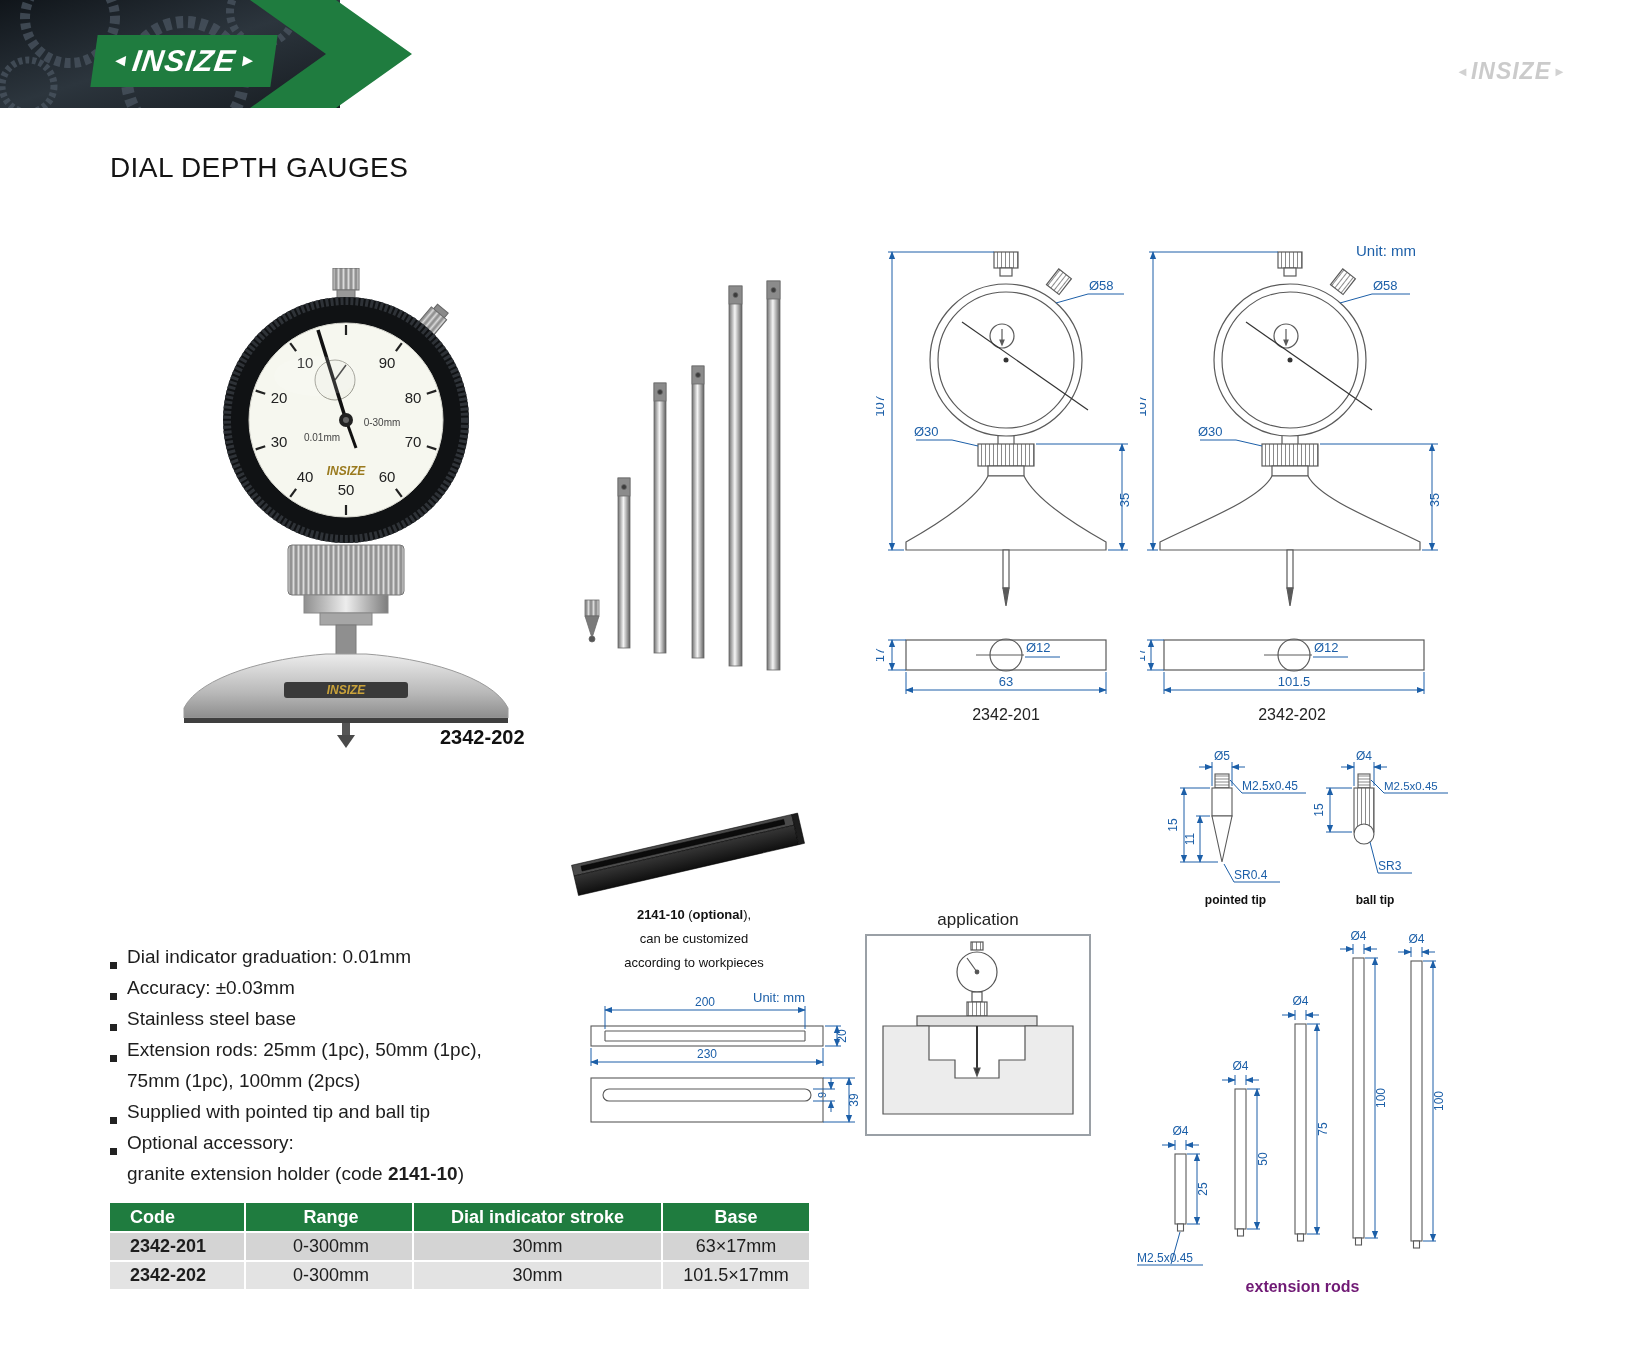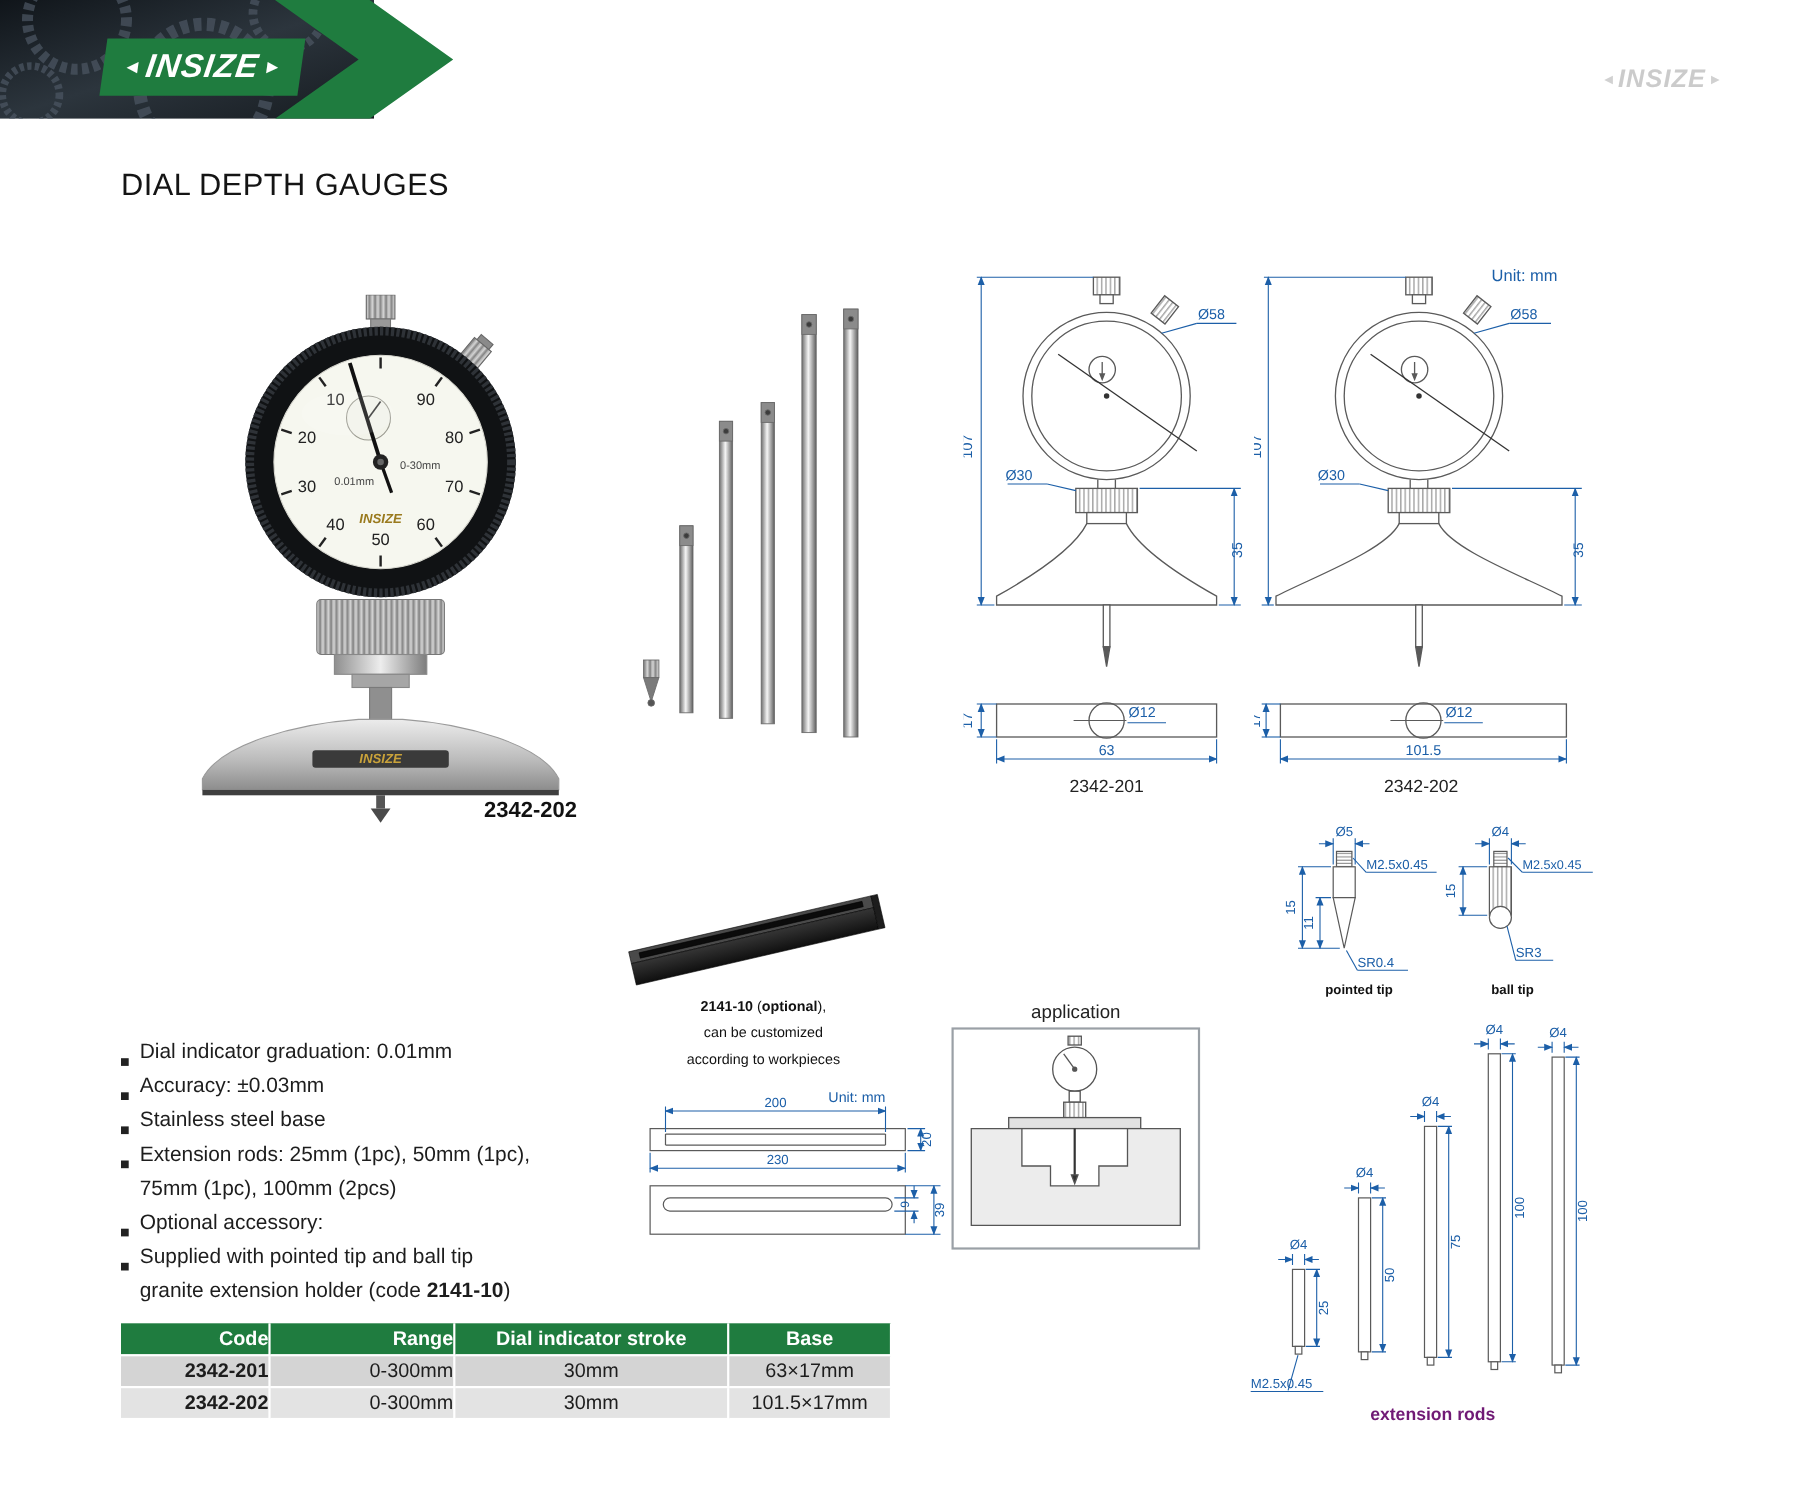--- a/index.html
+++ b/index.html
@@ -28,22 +28,22 @@
   
   .features{position:absolute;left:110px;top:944px;width:470px}
   .feat{display:flex;align-items:flex-end;margin-bottom:6px;font-size:19px;line-height:25px;color:#1d1d1d}
   .feat .bullet{flex:none;width:7px;height:7px;background:#222;margin:9px 10px 0 0}
   .feat.cont{padding-left:17px}
   
   .specs{position:absolute;left:110px;top:1203px;border-collapse:collapse}
   .specs th,.specs td{height:29px;font-size:18px;border-right:2px solid #fff;border-bottom:2px solid #fff}
   .specs th{background:#1f7c3f;color:#fff;font-weight:bold}
   .specs td{color:#1d1d1d}
-  .specs .c1{width:135px;text-align:right;padding-left:31px}
-  .specs .c2{width:168px;text-align:right;padding-left:4px}
+  .specs .c1{width:135px;text-align:left;padding-left:20px}
+  .specs .c2{width:168px;text-align:center;padding-left:4px}
   .specs .c3{width:249px;text-align:center}
   .specs .c4{width:148px;text-align:center}
   .specs tr.r1 td{background:#d4d4d4}
   .specs tr.r2 td{background:#e3e3e3}
   .specs td.code{font-weight:bold}
 </style>
 </head>
 <body>
 
 <svg width="0" height="0" style="position:absolute" aria-hidden="true">
@@ -523,25 +523,25 @@
       </div>
     <div class="feat">
         <span class="bullet"></span>
         <span>Extension rods: 25mm (1pc), 50mm (1pc),</span>
       </div>
     <div class="feat cont">
         <span>75mm (1pc), 100mm (2pcs)</span>
       </div>
     <div class="feat">
         <span class="bullet"></span>
-        <span>Optional accessory:</span>
+        <span>Supplied with pointed tip and ball tip</span>
       </div>
     <div class="feat">
         <span class="bullet"></span>
-        <span>Supplied with pointed tip and ball tip</span>
+        <span>Optional accessory:</span>
       </div>
     <div class="feat cont">
       <span><span>granite extension holder (code </span><b>2141-10</b><span>)</span></span>
     </div>
   </div>
 
   <table class="specs">
     <thead>
       <tr>
         <th class="c1">Code</th>

